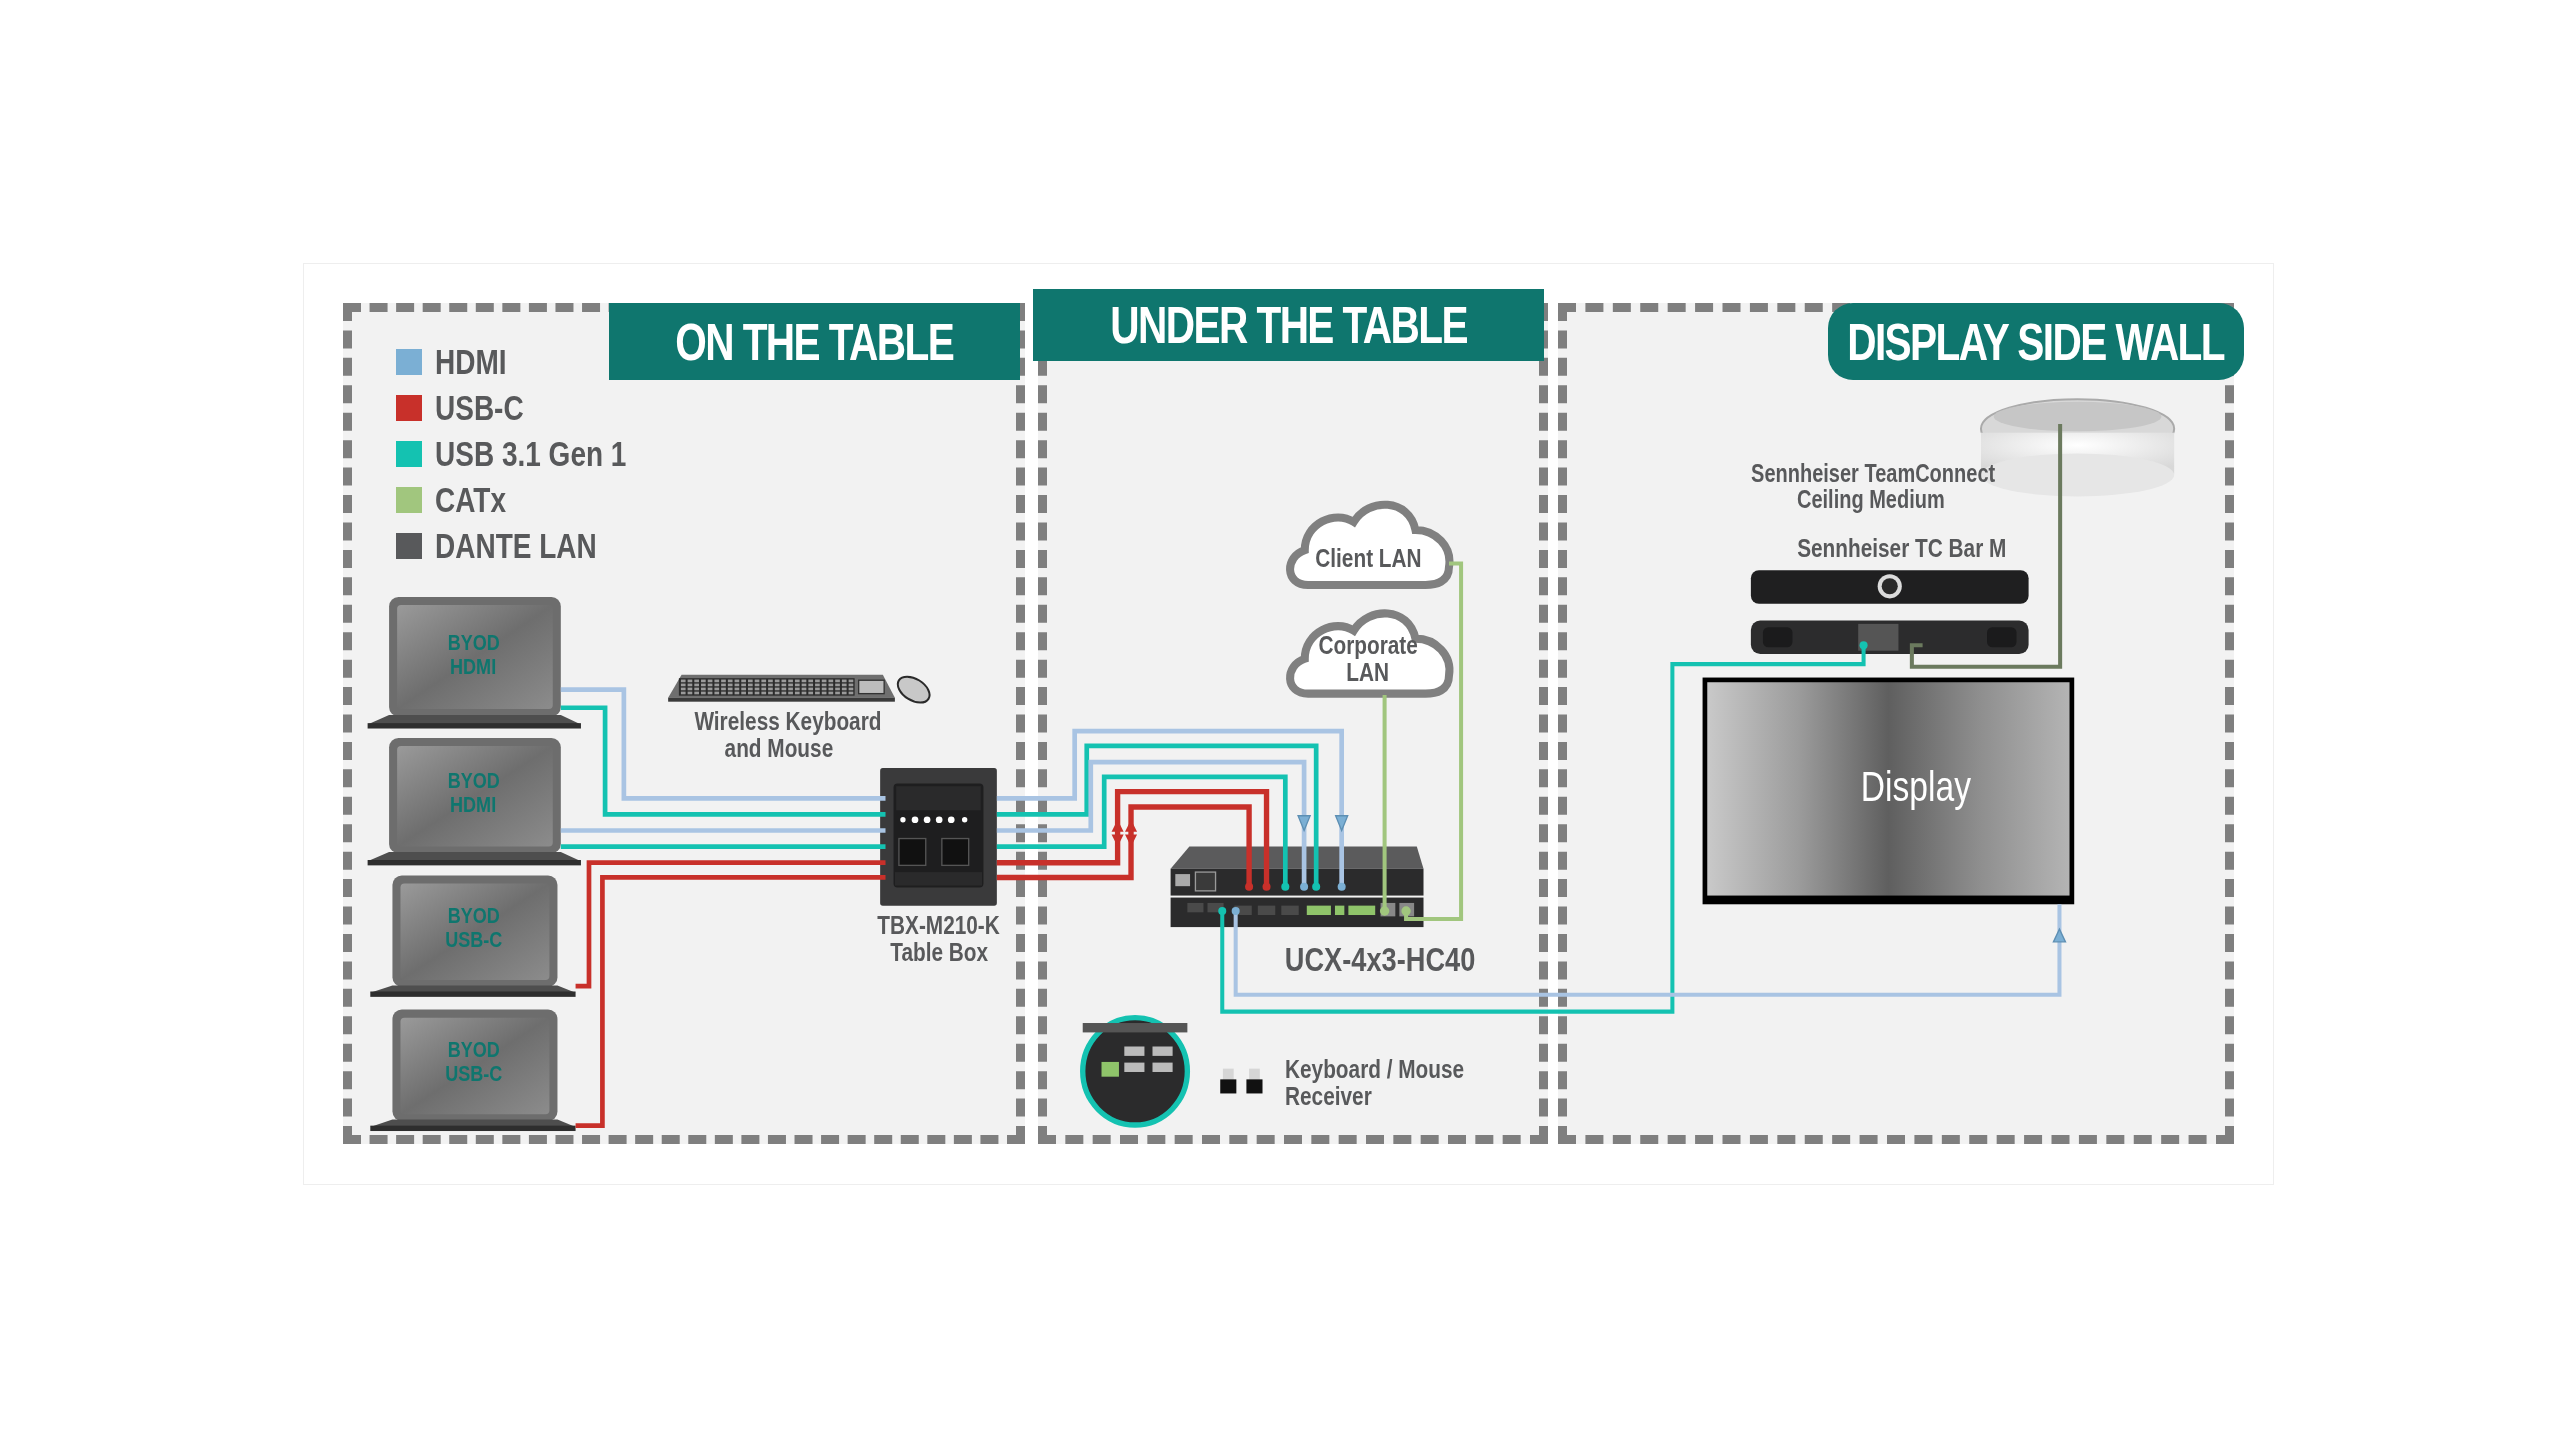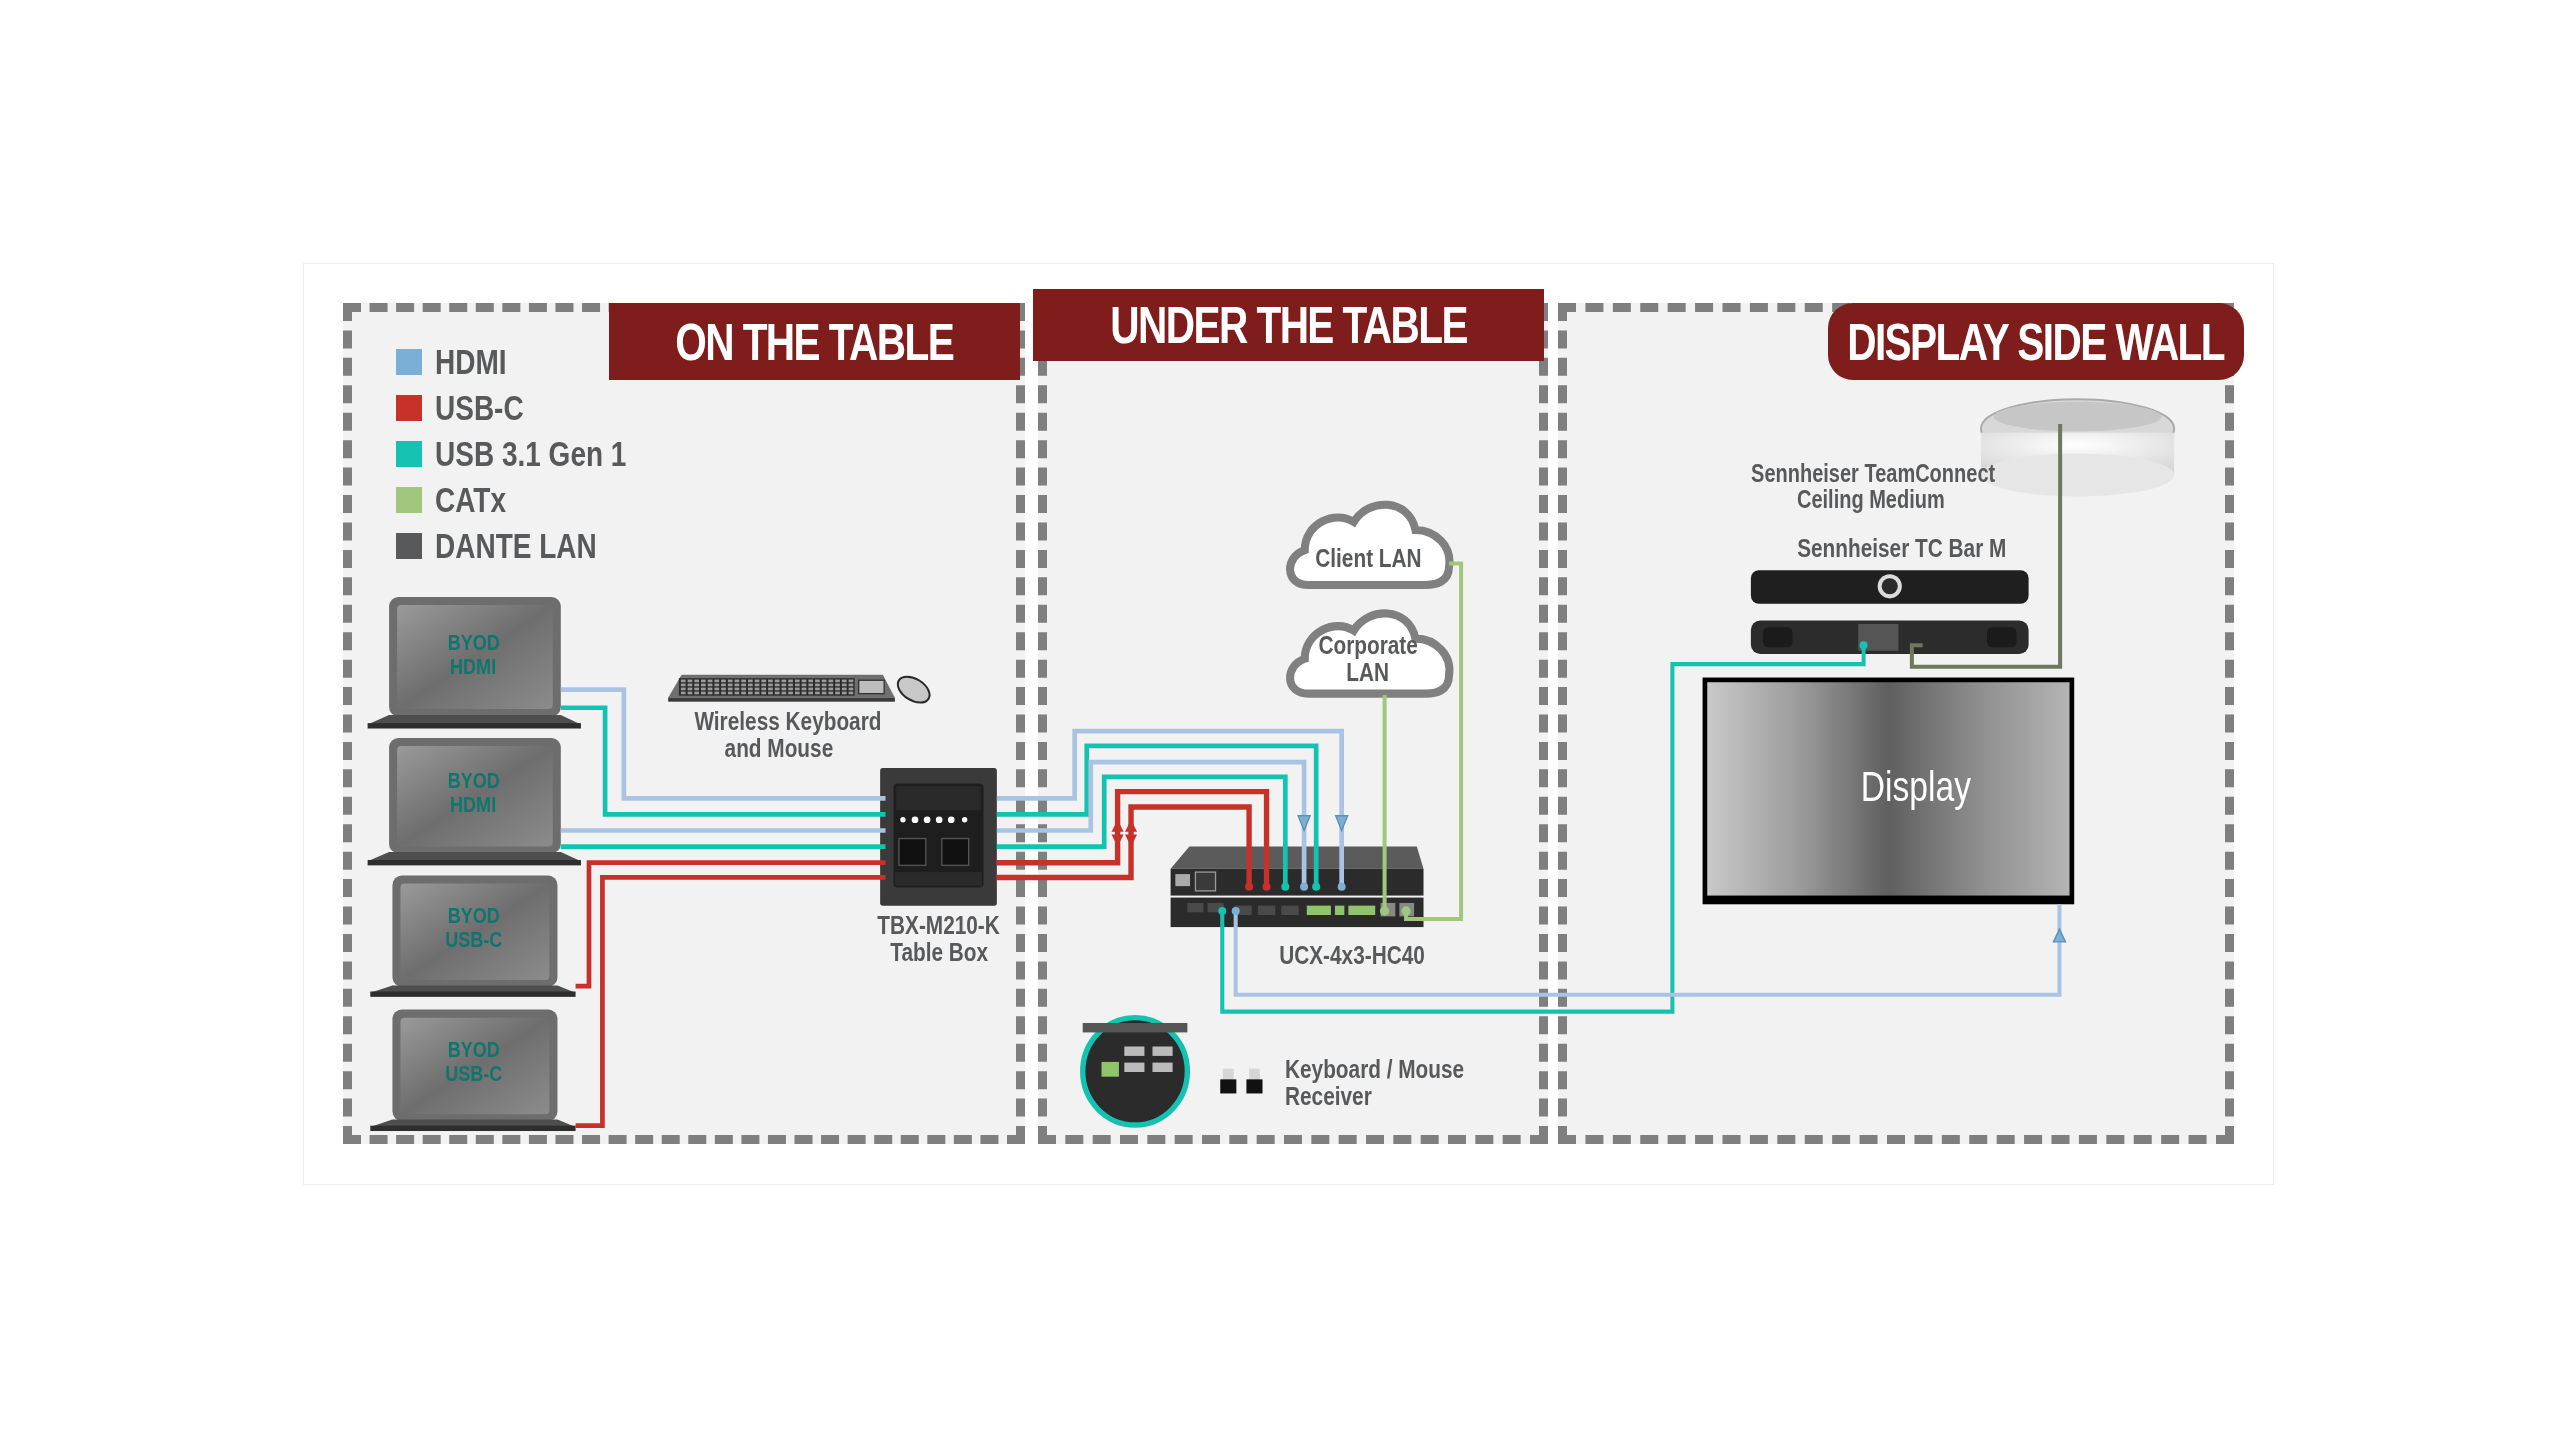--- a/index.html
+++ b/index.html
@@ -3,21 +3,21 @@
 <meta charset="utf-8">
 <style>
   html, body { margin:0; padding:0; background:#ffffff; }
   body { width:2576px; height:1449px; position:relative; overflow:hidden;
          font-family: "Liberation Sans", "DejaVu Sans", sans-serif; }
   #canvas { position:absolute; left:0; top:0; width:2576px; height:1449px; }
   .card { position:absolute; left:303px; top:263px; width:1971px; height:922px;
           background:#ffffff; border:1.3px solid #eeeeee; box-sizing:border-box; }
   .panel { position:absolute; background:#f2f2f2; box-sizing:border-box;
            border:9.4px dashed #7f7f7f; }
-  .hdr { position:absolute; background:#7f1d1d; color:#ffffff; font-weight:bold;
+  .hdr { position:absolute; background:#0f766e; color:#ffffff; font-weight:bold;
          display:flex; align-items:center; justify-content:center;
          font-family:"Liberation Sans", sans-serif; font-size:52px; letter-spacing:-2px;
          transform-origin:center; }
   .hdr span { display:inline-block; transform:scaleX(0.78); white-space:nowrap; }
   .legend { position:absolute; left:396px; top:339px; }
   .legend-row { display:flex; align-items:center; height:46px; }
   .swatch { width:25.5px; height:25.5px; margin-right:13.4px; }
   .legend-label { font-size:35px; font-weight:bold; color:#58595b; display:inline-block;
                   transform:scaleX(0.8); transform-origin:left center; white-space:nowrap; }
   .lbl { position:absolute; color:#58595b; font-weight:bold; text-align:center;
@@ -390,21 +390,21 @@
   </div>
 
   <div class="lbl" style="left:671px; top:708px; width:215px; font-size:26px;">
     <span class="t">Wireless Keyboard</span><br>
     <span class="t">and Mouse</span>
   </div>
   <div class="lbl" style="left:852px; top:912px; width:174px; font-size:26px;">
     <span class="t">TBX-M210-K</span><br>
     <span class="t">Table Box</span>
   </div>
-  <div class="lbl" style="left:1261px; top:942px; width:174px; font-size:26px;">
+  <div class="lbl" style="left:1261px; top:942px; width:174px; font-size:34px;">
     <span class="t">UCX-4x3-HC40</span>
   </div>
   <div class="lbl" style="left:1301px; top:545px; width:134px; font-size:26px;">
     <span class="t">Client LAN</span>
   </div>
   <div class="lbl" style="left:1301px; top:632px; width:134px; font-size:26px;">
     <span class="t">Corporate</span><br>
     <span class="t">LAN</span>
   </div>
   <div class="lbl" style="left:1285px; top:1056px; text-align:left; font-size:26px;">

